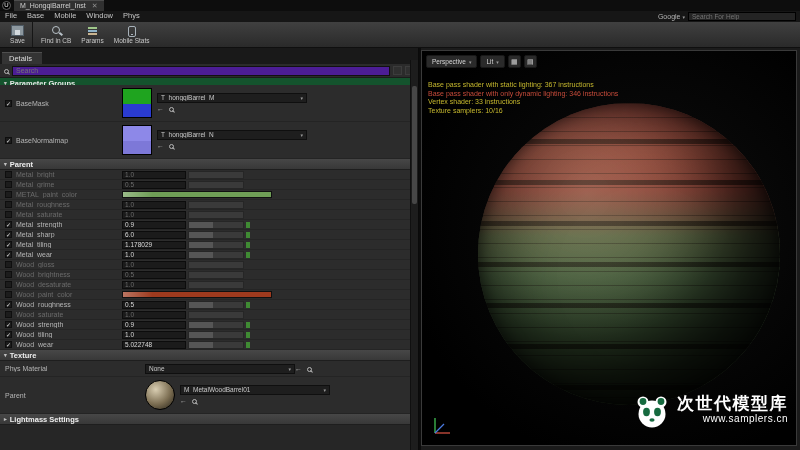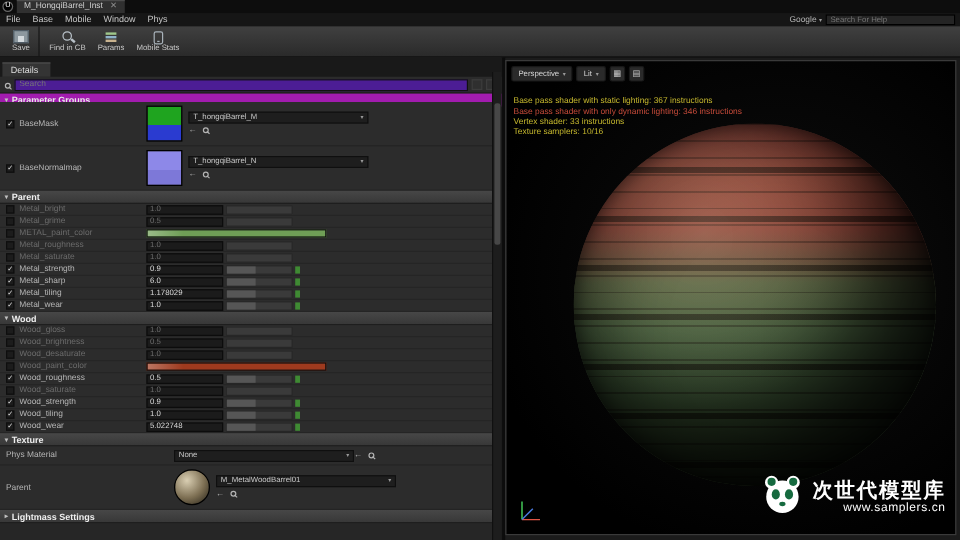--- a/index.html
+++ b/index.html
@@ -33,21 +33,21 @@
 .mobile-stats-icon{width:8px;height:11px;border:1px solid #a8b2ba;border-radius:2px;margin:0 auto}
 .mobile-stats-icon::after{content:"";position:absolute;left:50%;bottom:1px;width:2px;height:1px;margin-left:-1px;background:#a8b2ba}
 
 
 .details{position:absolute;left:0;top:48px;width:419px;height:402px;background:#262626;border-right:1px solid #0a0a0a}
 .dtab-strip{height:16px;background:#191919;display:flex;align-items:flex-end;padding-left:2px}
 .dtab{background:#343434;border-top:1px solid #4f4f4f;color:#dedede;font-size:7.5px;padding:1px 10px 1px 7px}
 .search-row{height:14px;background:#2b2b2b;display:flex;align-items:center;gap:3px;padding:0 4px;border-bottom:1px solid #1b1b1b}
 .search-input{flex:1;height:10px;background:#4c1d95;border:1px solid #111;color:#9a9a9a;font-size:7px;padding:0 3px;outline:none}
 .sicon{width:9px;height:9px;border:1px solid #3c3c3c;background:#2f2f2f}
-.pg-header{height:11px;background:#a21caf;border-bottom:1px solid #1d1d1d;display:flex;align-items:center;gap:3px;padding-left:4px;color:#e8e8e8;font-size:7.5px;font-weight:bold}
+.pg-header{height:11px;background:#14532d;border-bottom:1px solid #1d1d1d;display:flex;align-items:center;gap:3px;padding-left:4px;color:#e8e8e8;font-size:7.5px;font-weight:bold}
 #param-list{position:absolute;left:0;top:37px;right:8px;bottom:0;overflow:hidden}
 .sec-hdr{height:11px;background:linear-gradient(#474747,#383838);border-bottom:1px solid #1e1e1e;display:flex;align-items:center;gap:3px;padding-left:4px;color:#efefef;font-size:7.5px;font-weight:bold}
 .arrow{font-size:5.5px;color:#c0c0c0}
 .prow{height:10px;display:flex;align-items:center;padding-left:5px;background:#2c2c2c;border-bottom:1px solid #252525;font-size:7px;color:#b5b5b5}
 .prow.dim,.prow.dim .pval{color:#6b6b6b}
 .chk{flex:0 0 auto;width:7px;height:7px;background:#1c1c1c;border:1px solid #0e0e0e;margin-right:4px;font-size:6px;line-height:6px;color:#e0e0e0;text-align:center}
 .plabel{width:106px;overflow:hidden;white-space:nowrap}
 .plabel.wide{width:140px}
 .pval{width:64px;height:8px;background:#1b1b1b;border:1px solid #0c0c0c;font-size:6.5px;line-height:6px;padding:0 2px;margin-right:2px;color:#d8d8d8;display:flex;align-items:center}
 .ptrack{width:56px;height:8px;background:#3a3a3a;border:1px solid #262626;position:relative}
@@ -77,21 +77,21 @@
 .vicon{width:13px;background:rgba(46,46,46,.92);border:1px solid #181818;border-radius:2px;color:#c8c8c8;font-size:7px;text-align:center;line-height:11px}
 #stats{position:absolute;left:6px;top:30px;font-size:7px;line-height:8.5px;z-index:3}
 .m-sphere{position:absolute;left:56px;top:52px;width:302px;height:302px;border-radius:50%;z-index:1;
 background:
  radial-gradient(circle at 36% 30%,rgba(255,236,200,.20),rgba(255,255,255,0) 52%),
  repeating-linear-gradient(180deg,rgba(0,0,0,0) 0 36px,rgba(10,5,2,.55) 36px 41px),
  repeating-linear-gradient(180deg,rgba(15,8,4,.35) 0 1.5px,rgba(0,0,0,0) 1.5px 14px),
  linear-gradient(180deg,#7d372f 0%,#97493a 15%,#8b4236 29%,#6c4b38 37%,#55613f 44%,#4a6340 57%,#3d5536 73%,#26361e 100%);
 box-shadow:inset -44px -58px 95px rgba(0,0,0,.94),inset 18px 22px 55px rgba(0,0,0,.28),inset 0 0 16px rgba(0,0,0,.6)}
 .gizmo{position:absolute;left:6px;bottom:6px;z-index:3}
-.watermark{position:absolute;right:8px;bottom:16px;display:flex;align-items:flex-end;gap:7px;z-index:5}
+.watermark{position:absolute;right:8px;bottom:16px;display:flex;align-items:flex-start;gap:7px;z-index:5}
 .wm-title{font-size:17px;font-weight:bold;color:#fff;letter-spacing:1.5px;line-height:18px}
 .wm-url{font-size:10px;color:#fff;text-align:right;letter-spacing:.5px}
 </style>
 </head>
 <body>
 
 <div class="app">
 
   <div class="titlebar">
     <span class="ue-logo">U</span>
@@ -245,24 +245,20 @@
           <span class="mod"></span>
         </div>
         <div class="prow">
           <span class="chk">✓</span>
           <span class="plabel">Metal_wear</span>
           <span class="pval">1.0</span>
           <span class="ptrack">
             <span class="pfill"></span>
           </span>
           <span class="mod"></span>
-        </div>
-        <div class="sec-hdr">
-          <span class="arrow">▾</span>
-          <span>Wood</span>
         </div>
         <div class="prow dim">
           <span class="chk"></span>
           <span class="plabel">Wood_gloss</span>
           <span class="pval">1.0</span>
           <span class="ptrack"></span>
         </div>
         <div class="prow dim">
           <span class="chk"></span>
           <span class="plabel">Wood_brightness</span>

